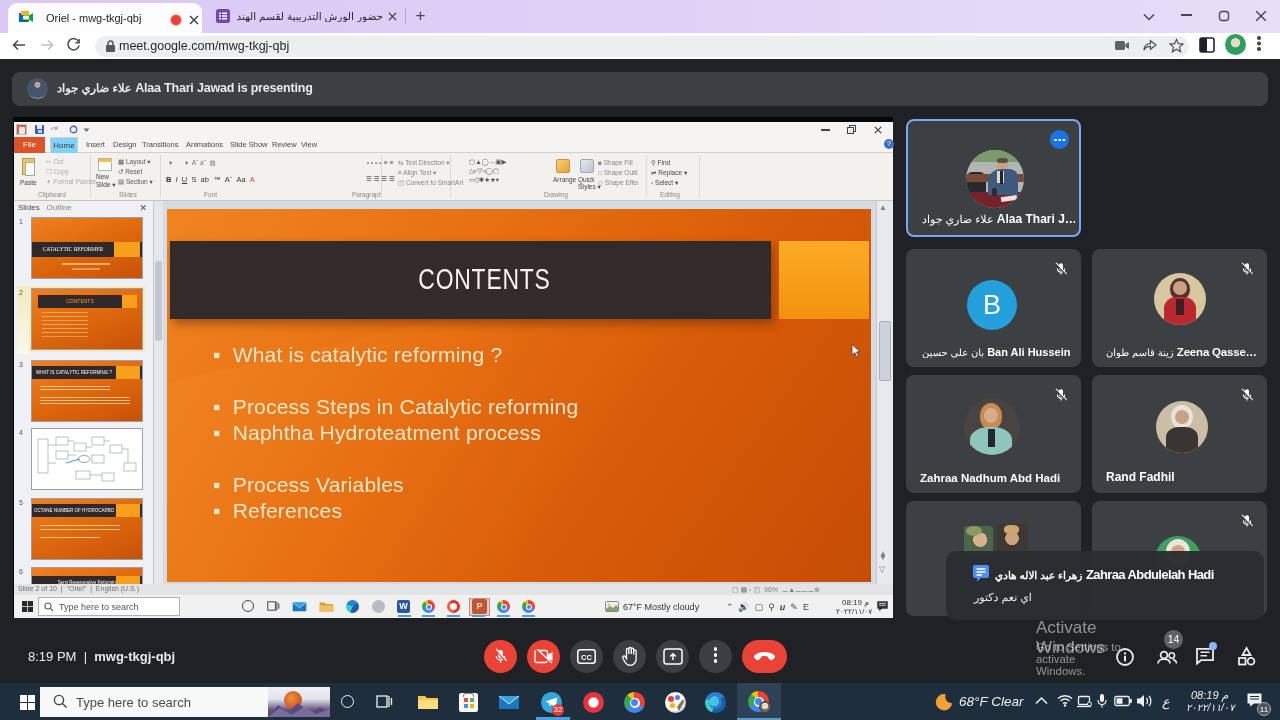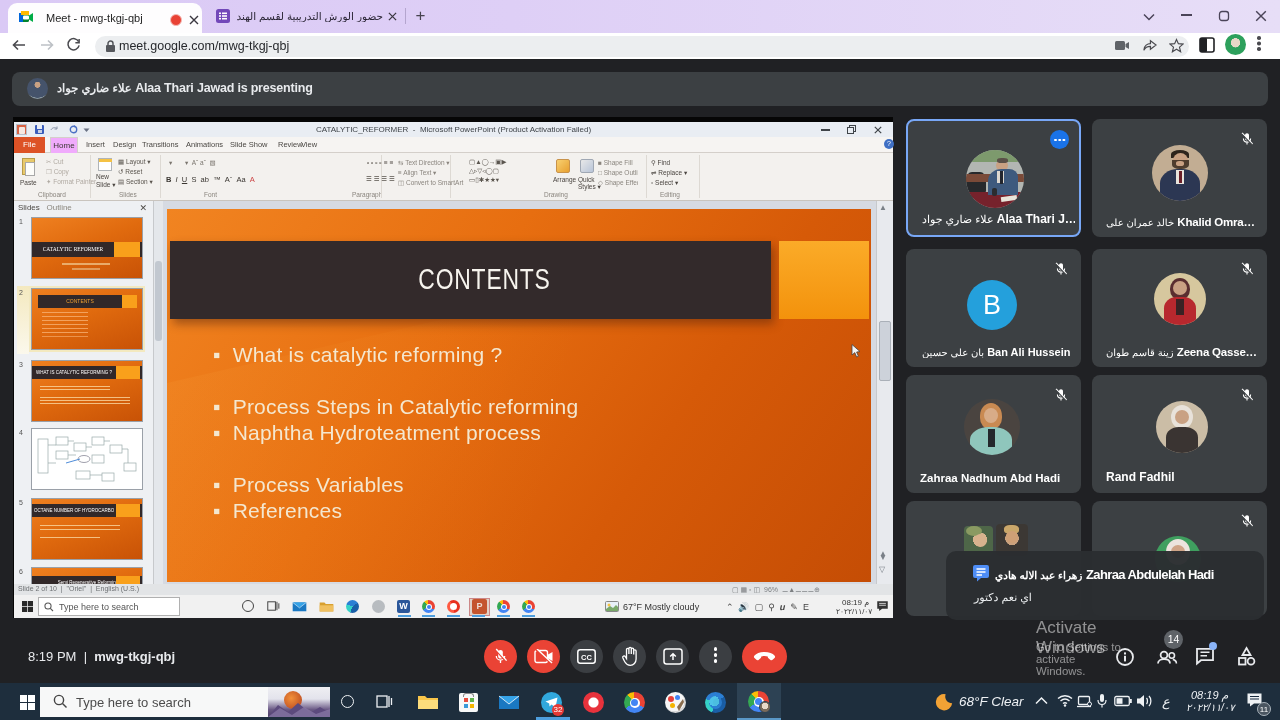--- a/index.html
+++ b/index.html
@@ -25,21 +25,21 @@
 
 
 #share { position:absolute; left:13px; top:58px; width:880px; height:501px; background:#060606; }
 
 
 #ppt { position:absolute; left:1px; top:5px; width:879px; height:473px; background:#f4f3f1; }
 #ppt-title { position:absolute; left:0; top:0; width:879px; height:15px; background:#e9edf3; font-size:8px; color:#3f4449; text-align:center; line-height:15px; }
 #ppt-tabs { position:absolute; left:0; top:15px; width:879px; height:16px; background:#f6f4f2; border-bottom:1px solid #d4cfca;}
 .ptab { position:absolute; top:3px; font-size:7.5px; color:#4a4743; }
 #ptab-file { position:absolute; left:0; top:0; width:31px; height:16px; background:#dd5226; color:#fff; text-align:center; line-height:16px; font-size:8px;}
-#ptab-home { position:absolute; left:36px; top:0; width:28px; height:16px; background:#f0abfc; border:1px solid #d4cfca; border-bottom:none; text-align:center; line-height:15px; font-size:8px; color:#3a3733;}
+#ptab-home { position:absolute; left:36px; top:0; width:28px; height:16px; background:#7dd3fc; border:1px solid #d4cfca; border-bottom:none; text-align:center; line-height:15px; font-size:8px; color:#3a3733;}
 #ribbon { position:absolute; left:0; top:31px; width:879px; height:48px; background:#f3f1ee; border-bottom:1px solid #c9c4be; }
 .rlabel { position:absolute; top:38px; font-size:6.5px; color:#8a857e; }
 .rsep { position:absolute; top:2px; height:43px; width:1px; background:#ddd9d3; }
 .rtxt { position:absolute; font-size:6.5px; color:#7d7873; }
 .ricon { position:absolute; }
 
 
 #panel { position:absolute; left:0; top:79px; width:140px; height:383px; background:#eef0f3; border-right:1px solid #c7c9cc; overflow:hidden; }
 .thumb { position:absolute; left:17px; width:112px; height:62px; background:linear-gradient(160deg,#ef8020 0%,#e06a0e 45%,#c85206 100%); border:1px solid #9aa0a8; overflow:hidden; }
 .tnum { position:absolute; left:5px; font-size:7px; color:#555; }
@@ -90,21 +90,21 @@
 
   <div id="tabbar">
     <div id="tab1">
       <svg class="abs" style="left:11px;top:8px" width="15" height="13" viewBox="0 0 15 13">
         <rect x="0" y="2" width="10" height="9" rx="1.5" fill="#00832d"></rect>
         <rect x="0" y="2" width="4" height="9" fill="#0066da"></rect>
         <rect x="2" y="0" width="8" height="4" fill="#ffba00"></rect>
         <path d="M10 4.5 L14 2 V11 L10 8.5 Z" fill="#00ac47"></path>
         <rect x="4" y="4.5" width="6" height="4" fill="#fff" rx="1"></rect>
       </svg>
-      <div class="tab-title">Meet - mwg-tkgj-qbj</div>
+      <div class="tab-title">Oriel - mwg-tkgj-qbj</div>
       <div class="abs" style="left:162px;top:11px;width:12px;height:12px;border-radius:50%;background:#e94235;border:1.5px solid #f4b9b4;"></div>
       <svg class="abs" style="left:181px;top:12px" width="10" height="10" viewBox="0 0 10 10">
           <path d="M1 1 L9 9 M9 1 L1 9" stroke="#3a3740" stroke-width="1.4"></path>
         </svg>
     </div>
 
     <svg class="abs" style="left:216px;top:9px" width="14" height="14" viewBox="0 0 14 14">
       <rect x="0" y="0" width="14" height="14" rx="2.5" fill="#7248b9"></rect>
       <rect x="3" y="3.5" width="2" height="1.6" fill="#fff"></rect>
         <rect x="6" y="3.5" width="5" height="1.6" fill="#fff"></rect>
@@ -167,21 +167,20 @@
   </div>
 
   <div id="meet">
     <div id="banner">
       <div class="abs" style="left:15px;top:6px;width:21px;height:21px;border-radius:50%;background:radial-gradient(circle at 50% 32%,#c9a183 0 16%,#45536b 18% 72%,#87959f 74% 100%);"></div>
       <div class="btext"><span style="font-size:11.5px;letter-spacing:0;">علاء ضاري جواد</span> Alaa Thari Jawad is presenting</div>
     </div>
 
     <div id="share">
       <div id="ppt">
-        <div id="ppt-title">CATALYTIC_REFORMER&nbsp; - &nbsp;Microsoft PowerPoint (Product Activation Failed)</div>
         <div class="abs" style="left:2px;top:2px;width:11px;height:11px;background:#d86344;border:1px solid #b8c0cc;">
             <div class="abs" style="left:2px;top:1.5px;width:6px;height:7px;background:#f5e8e2;border-radius:1px;"></div>
           </div>
         <div class="abs" style="left:21px;top:3px;width:9px;height:9px;background:#3a5dbb;border-radius:1px;">
             <div class="abs" style="left:2px;top:0;width:5px;height:4px;background:#e8ecf4;"></div>
             <div class="abs" style="left:2.5px;top:5px;width:4px;height:3px;background:#c8d0e4;"></div>
           </div>
         <svg class="abs" style="left:36px;top:4px" width="9" height="8" viewBox="0 0 9 8">
             <path d="M1 4 C2 1.5 5 1 7 2.5 M7 0.5 V3 H4.5" fill="none" stroke="#8a94a8" stroke-width="1"></path>
           </svg>
@@ -202,21 +201,21 @@
           </svg>
         <div class="abs" style="left:870px;top:17px;width:10px;height:10px;border-radius:50%;background:#3f6fc4;color:#fff;font-size:7px;text-align:center;line-height:10px;z-index:5;">?</div>
         <div id="ppt-tabs">
           <div id="ptab-file">File</div>
           <div id="ptab-home">Home</div>
           <div class="ptab" style="left:72px">Insert</div>
           <div class="ptab" style="left:99px">Design</div>
           <div class="ptab" style="left:128px">Transitions</div>
           <div class="ptab" style="left:172px">Animations</div>
           <div class="ptab" style="left:216px">Slide Show</div>
-          <div class="ptab" style="left:264px">Review</div>
+          <div class="ptab" style="left:258px">Review</div>
           <div class="ptab" style="left:287px">View</div>
         </div>
         <div id="ribbon">
           <div class="rlabel" style="left:24px">Clipboard</div>
           <div class="rlabel" style="left:105px">Slides</div>
           <div class="rlabel" style="left:190px">Font</div>
           <div class="rlabel" style="left:338px">Paragraph</div>
           <div class="rlabel" style="left:530px">Drawing</div>
           <div class="rlabel" style="left:646px">Editing</div>
           <div class="rsep" style="left:76px"></div>
@@ -435,38 +434,20 @@
         <div class="abs" style="left:30px;top:10px;width:12px;height:11px;border-radius:50%;background:#c9a183;"></div>
         <div class="abs" style="left:31px;top:8px;width:11px;height:5px;border-radius:40%;background:#5a5048;"></div>
         <div class="abs" style="left:22px;top:19px;width:30px;height:26px;border-radius:45% 30% 0 0;background:#3e5a7e;"></div>
         <div class="abs" style="left:31px;top:21px;width:7px;height:12px;background:#ddd8d0;"></div>
         <div class="abs" style="left:33.5px;top:21px;width:3px;height:13px;background:#23262e;"></div>
         <div class="abs" style="left:26px;top:38px;width:5px;height:8px;background:#2a2c30;border-radius:2px;"></div>
         <div class="abs" style="left:35px;top:46px;width:16px;height:5px;background:#e8e4da;transform:rotate(-8deg);"></div>
       </div>
       <div class="pname"><span style="font-weight:normal;font-size:11px;">علاء ضاري جواد</span> Alaa Thari J…</div>
     </div>
-    <div class="tile" id="tile2" style="left:1092px;top:60px;">
-      <svg class="micoff" viewBox="0 0 16 16">
-          <path d="M8 2.2 C9.2 2.2 10 3 10 4.2 V7.6 C10 8.8 9.2 9.6 8 9.6 C6.8 9.6 6 8.8 6 7.6 V4.2 C6 3 6.8 2.2 8 2.2 Z" fill="#fff"></path>
-          <path d="M4.4 7.4 C4.4 9.4 6 11 8 11 C10 11 11.6 9.4 11.6 7.4 M8 11 V13.4" stroke="#fff" stroke-width="1.1" fill="none"></path>
-          <path d="M3 2 L13.5 13" stroke="#fff" stroke-width="1.4"></path>
-          <path d="M2.4 2.6 L12.9 13.6" stroke="#3c4043" stroke-width="1.1"></path>
-        </svg>
-      <div class="abs" style="left:60px;top:26px;width:56px;height:56px;border-radius:50%;background:radial-gradient(circle at 50% 30%, #c2ad93 0 100%);overflow:hidden;">
-        <div class="abs" style="left:19px;top:5px;width:18px;height:8px;border-radius:50% 50% 0 0;background:#2e241c;"></div>
-        <div class="abs" style="left:20.5px;top:8px;width:15px;height:15px;border-radius:50%;background:#c9a183;"></div>
-        <div class="abs" style="left:19.5px;top:15px;width:17px;height:9px;border-radius:0 0 45% 45%;background:rgba(58,42,30,0.85);"></div>
-        <div class="abs" style="left:24px;top:16px;width:8px;height:5px;border-radius:40%;background:#c9a183;"></div>
-        <div class="abs" style="left:8px;top:24px;width:40px;height:32px;border-radius:45% 45% 0 0;background:#2c3753;"></div>
-        <div class="abs" style="left:24px;top:25px;width:8px;height:14px;background:#e8e4dc;"></div>
-        <div class="abs" style="left:26.5px;top:26px;width:3px;height:12px;background:#6b1f28;"></div>
-      </div>
-      <div class="pname" style="font-size:11.5px;letter-spacing:-0.2px;"><span style="font-weight:normal;font-size:10px;">خالد عمران علي</span> Khalid Omra…</div>
-    </div>
     <div class="tile" id="tile3" style="left:906px;top:190px;">
       <svg class="micoff" viewBox="0 0 16 16">
           <path d="M8 2.2 C9.2 2.2 10 3 10 4.2 V7.6 C10 8.8 9.2 9.6 8 9.6 C6.8 9.6 6 8.8 6 7.6 V4.2 C6 3 6.8 2.2 8 2.2 Z" fill="#fff"></path>
           <path d="M4.4 7.4 C4.4 9.4 6 11 8 11 C10 11 11.6 9.4 11.6 7.4 M8 11 V13.4" stroke="#fff" stroke-width="1.1" fill="none"></path>
           <path d="M3 2 L13.5 13" stroke="#fff" stroke-width="1.4"></path>
           <path d="M2.4 2.6 L12.9 13.6" stroke="#3c4043" stroke-width="1.1"></path>
         </svg>
       <div class="abs" style="left:61px;top:31px;width:50px;height:50px;border-radius:50%;background:#24a0dc;color:#fff;font-size:27px;text-align:center;line-height:51px;">B</div>
       <div class="pname" style="left:16px;font-size:11px;"><span style="font-weight:normal;font-size:10px;">بان علي حسين</span> Ban Ali Hussein</div>
     </div>

